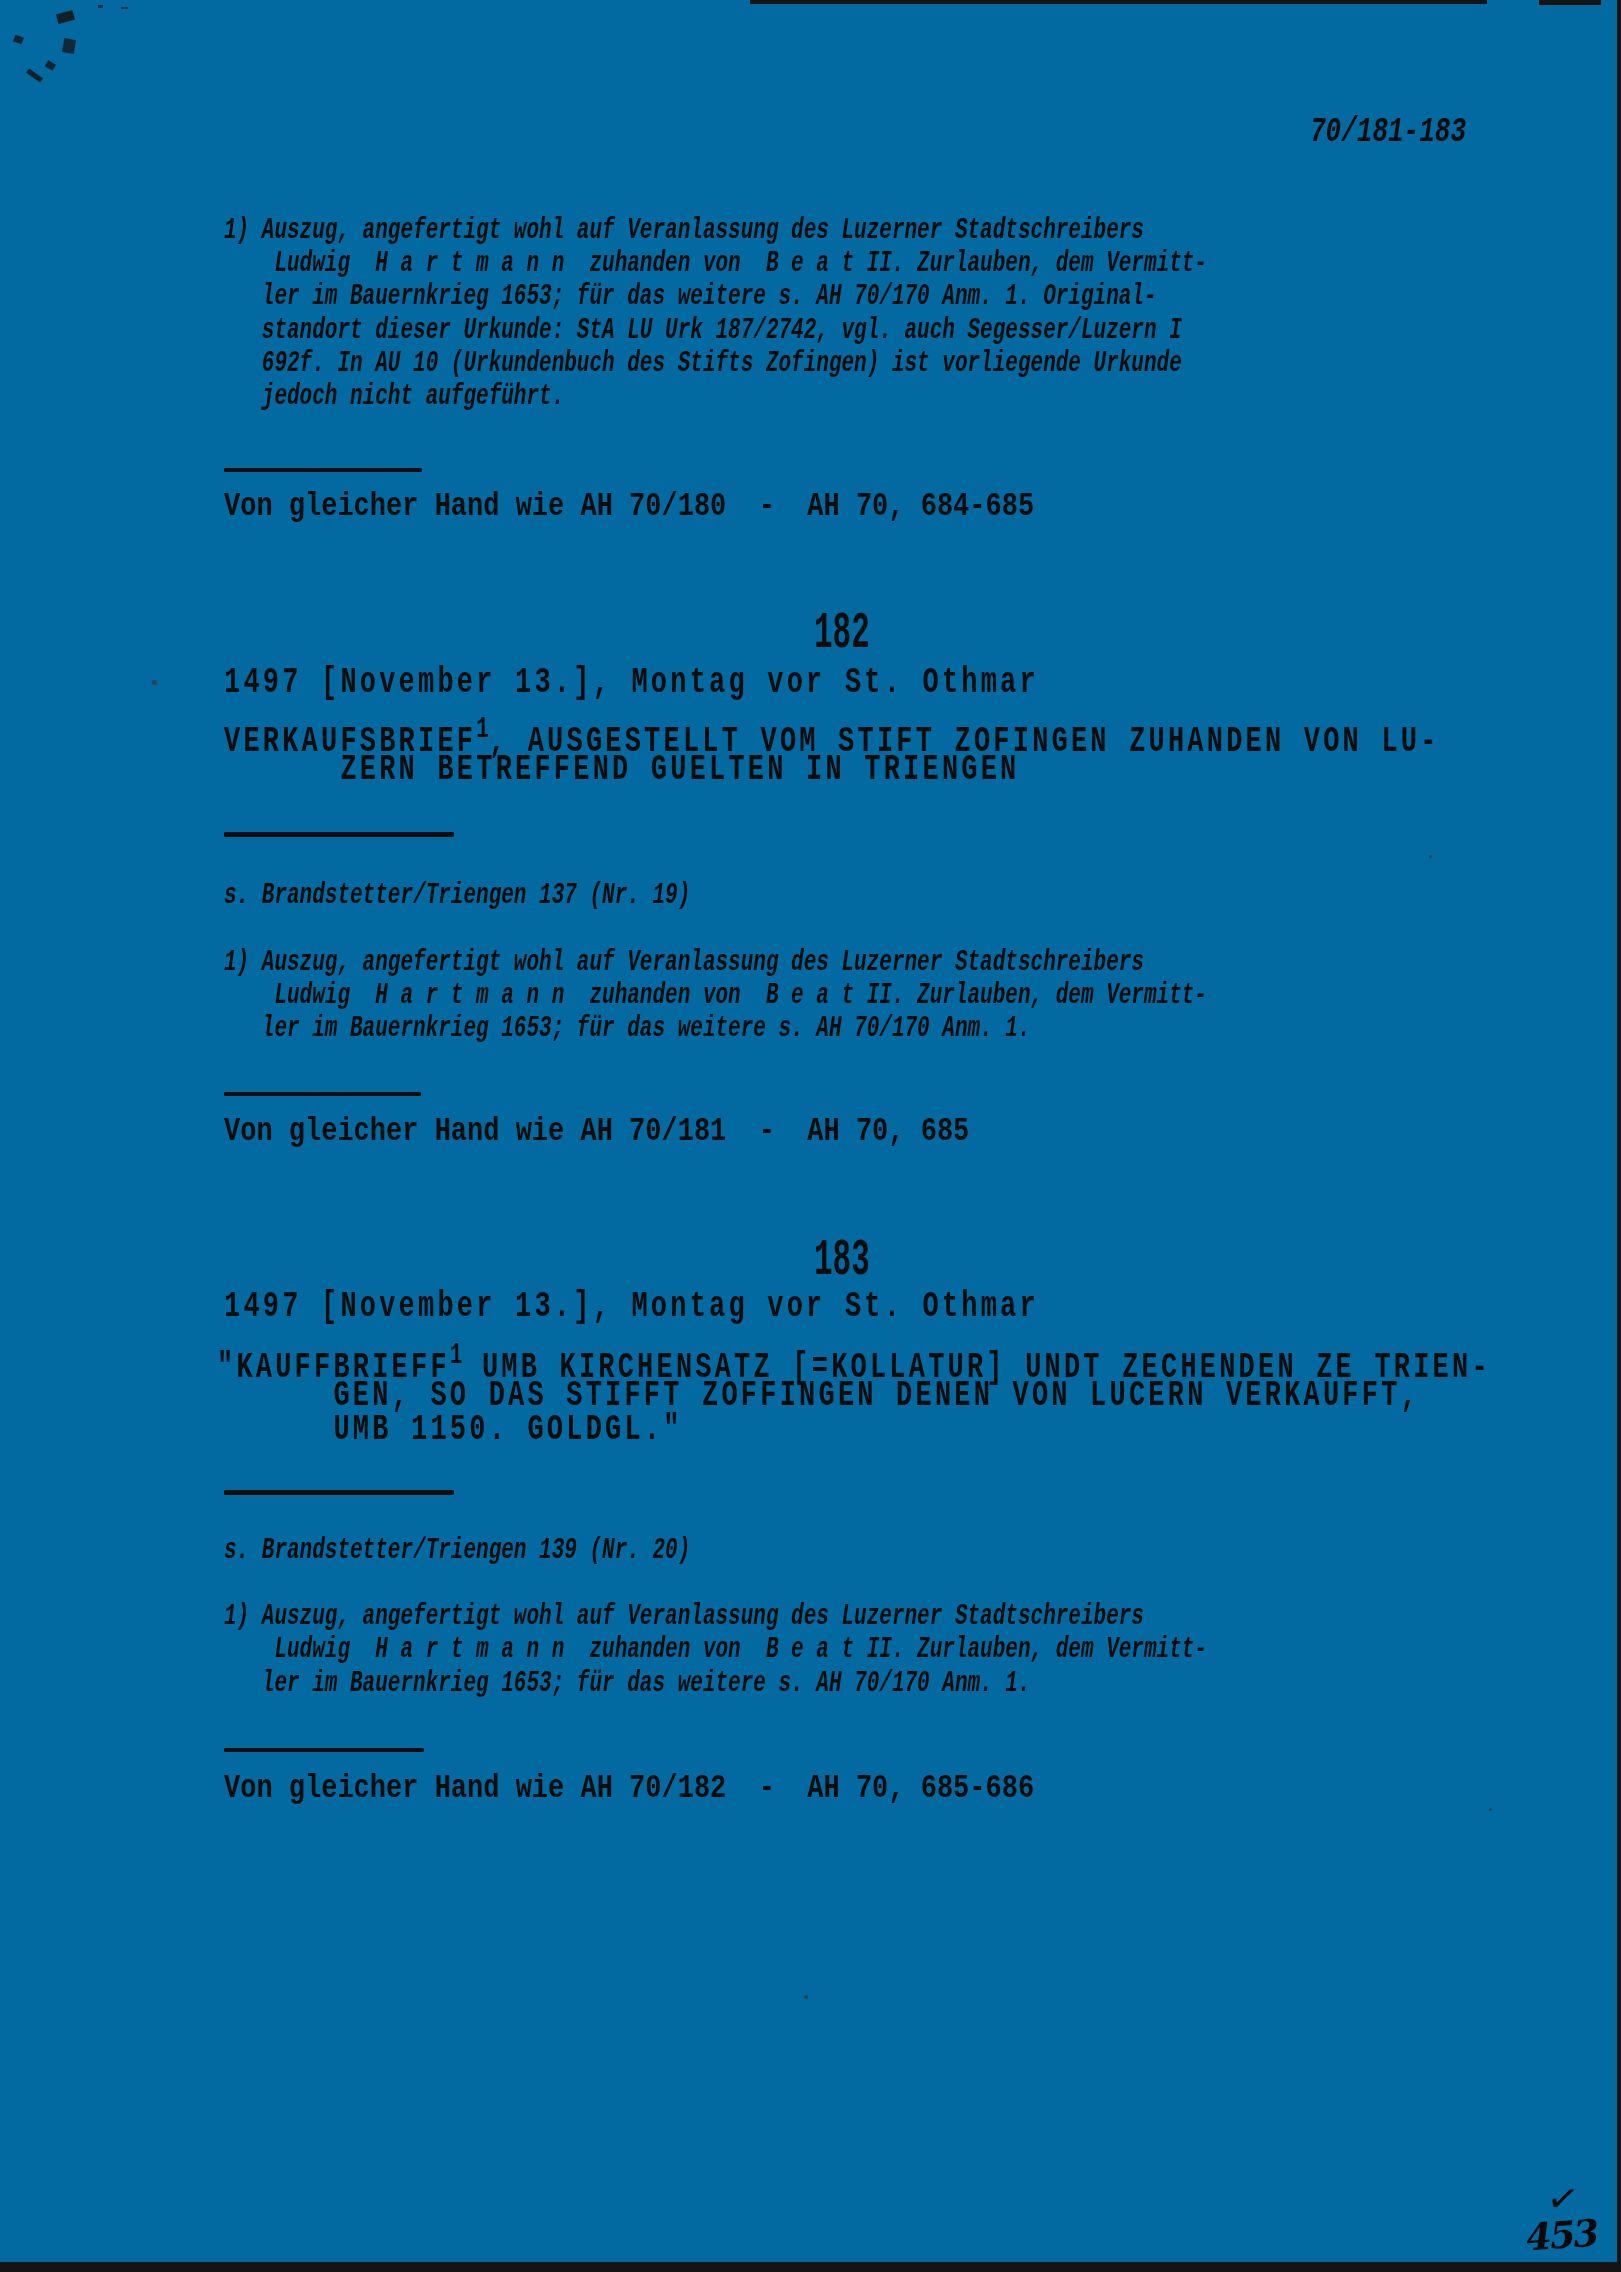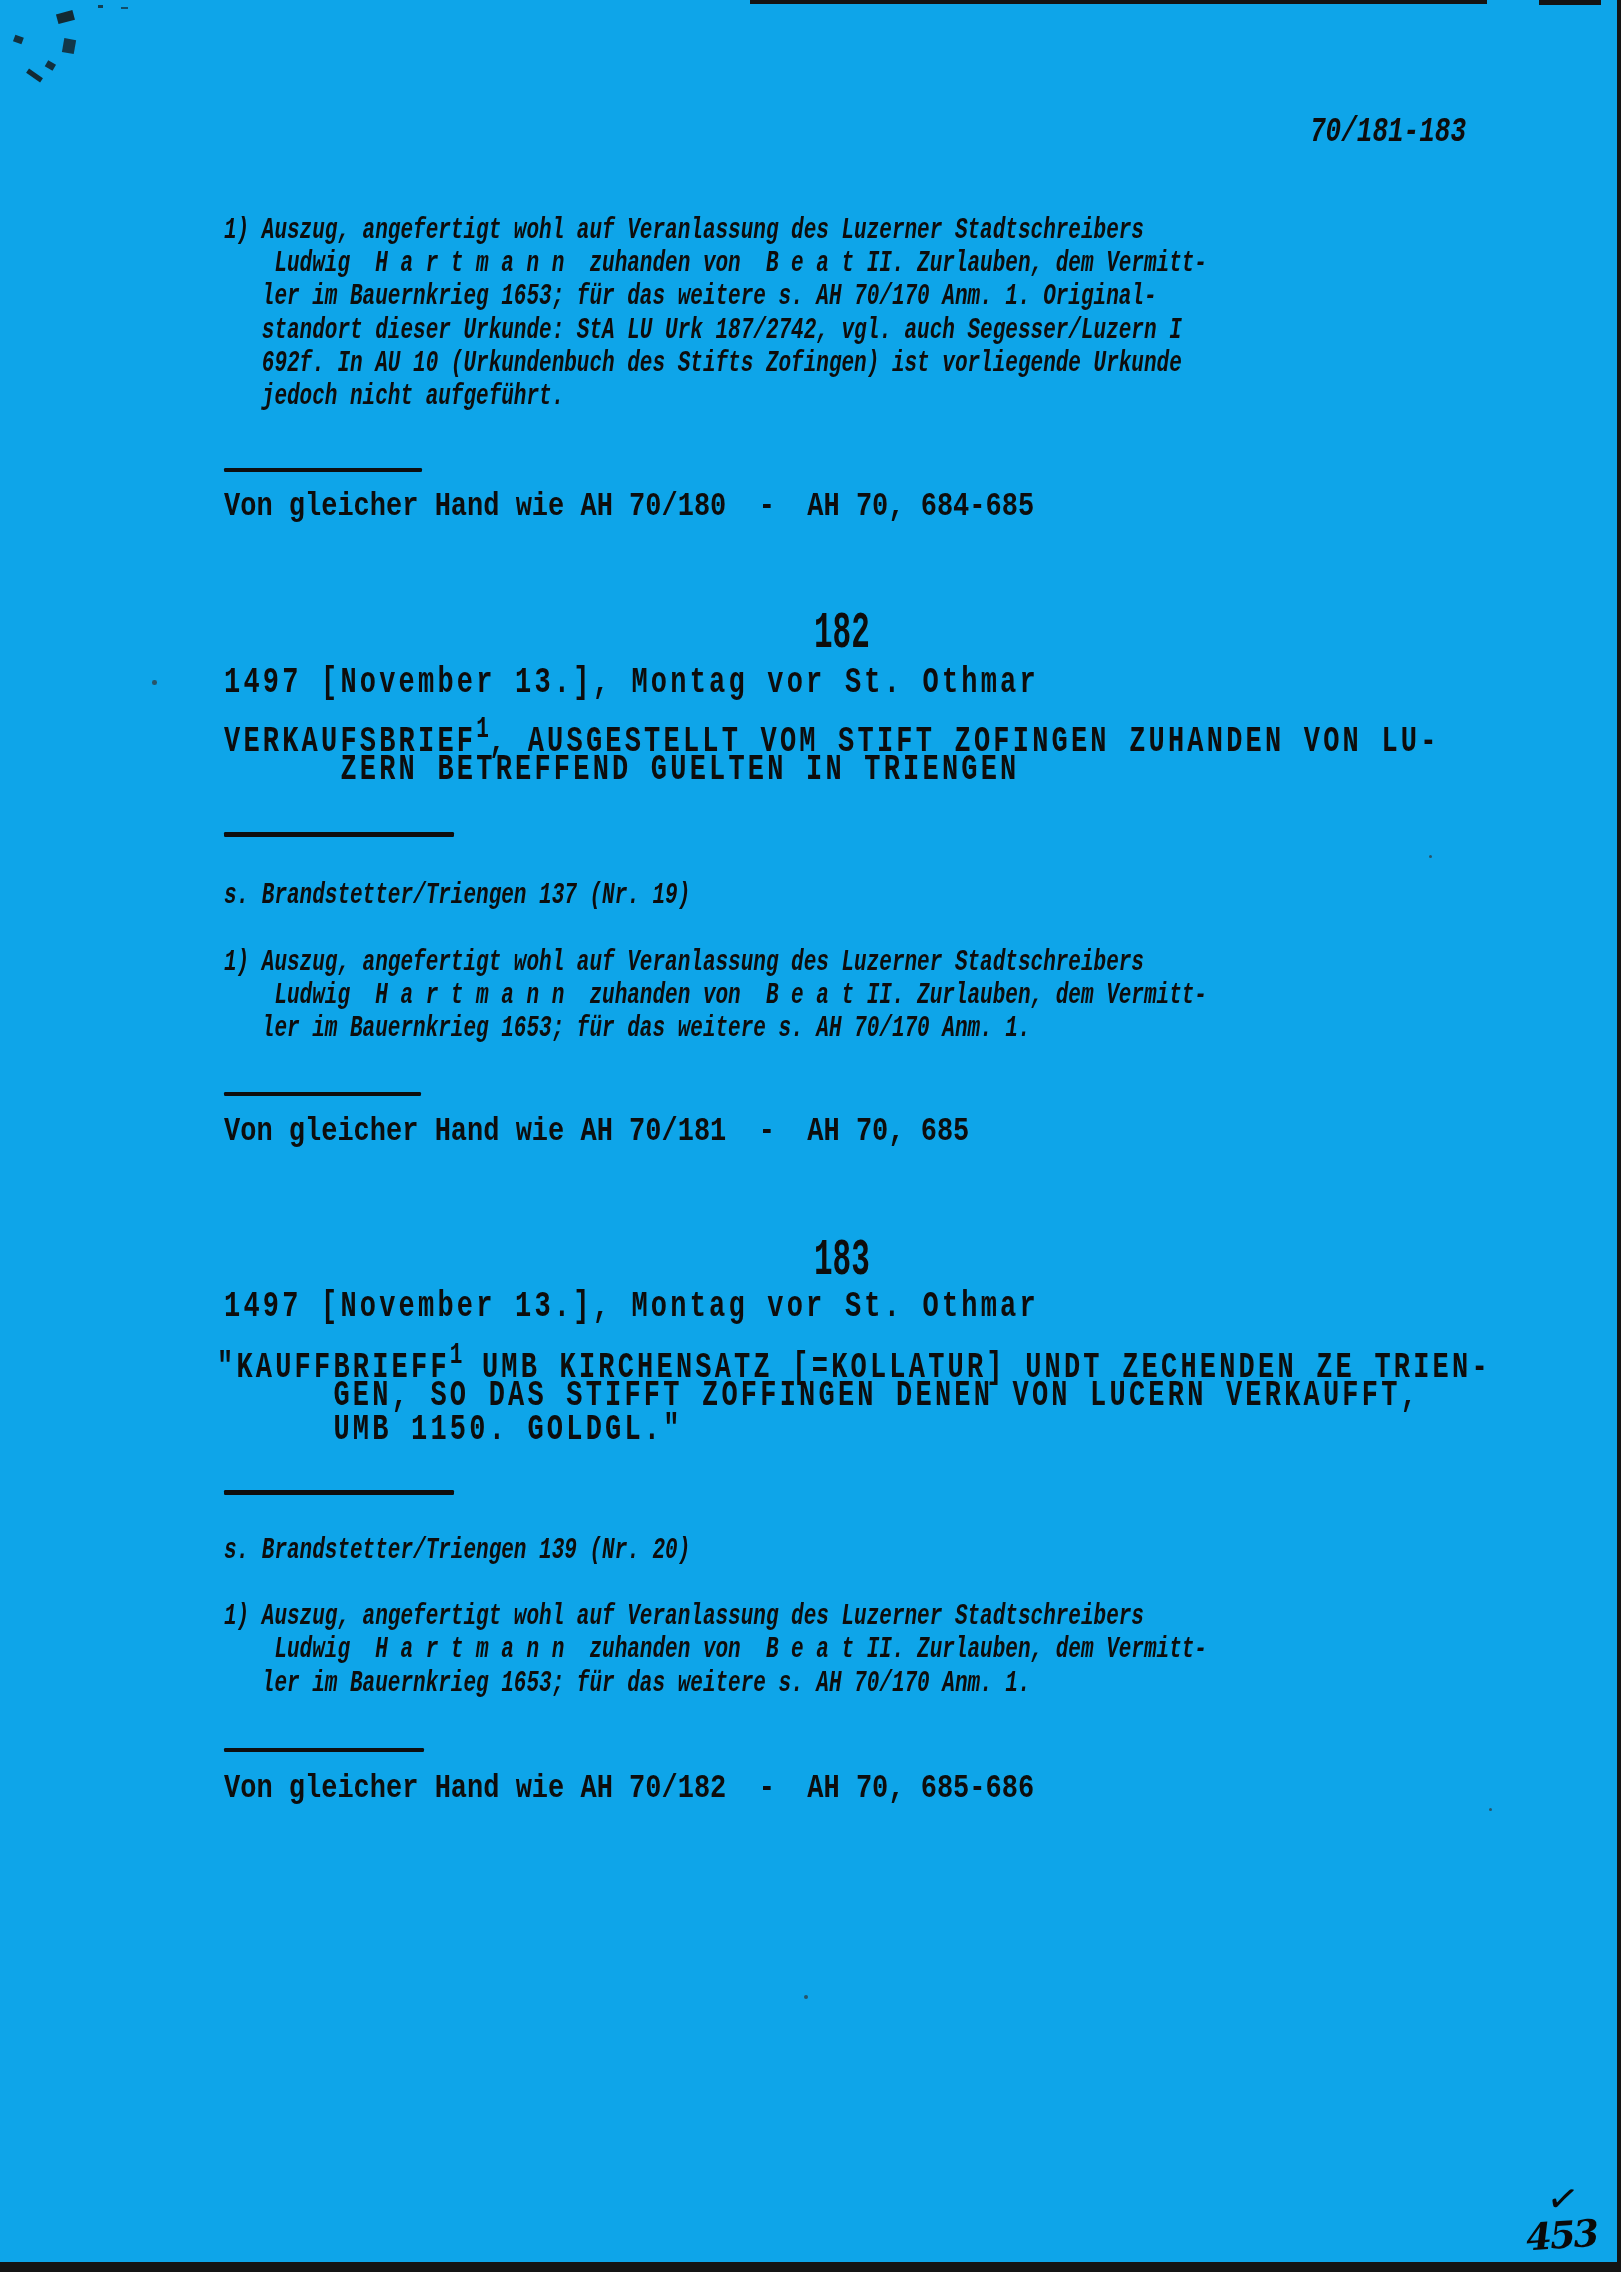--- a/index.html
+++ b/index.html
@@ -1,18 +1,18 @@
 <!DOCTYPE html>
 <html style="font-size:10.4px"><head>
 <meta charset="utf-8">
 <style>
   html,body { margin:0; padding:0; background:#777; }
   .page {
     position:relative; width:1622px; height:2273px;
-    background:#0ea5e9; overflow:hidden;
+    background:#0369a1; overflow:hidden;
     font-family:"Liberation Mono", monospace;
     text-decoration:underline;
   }
   .line {
     position:absolute; white-space:pre; color:#0d0d0d;
     line-height:1; transform-origin:0 0;
   }
   .fn      { font:italic 700 21px "Liberation Mono", monospace; transform:scaleY(1.4); }
   .von     { font:700 27px "Liberation Mono", monospace; transform:scaleY(1.25); }
   .head    { font:700 27px "Liberation Mono", monospace; letter-spacing:3.2px; transform:scaleY(1.4); }

